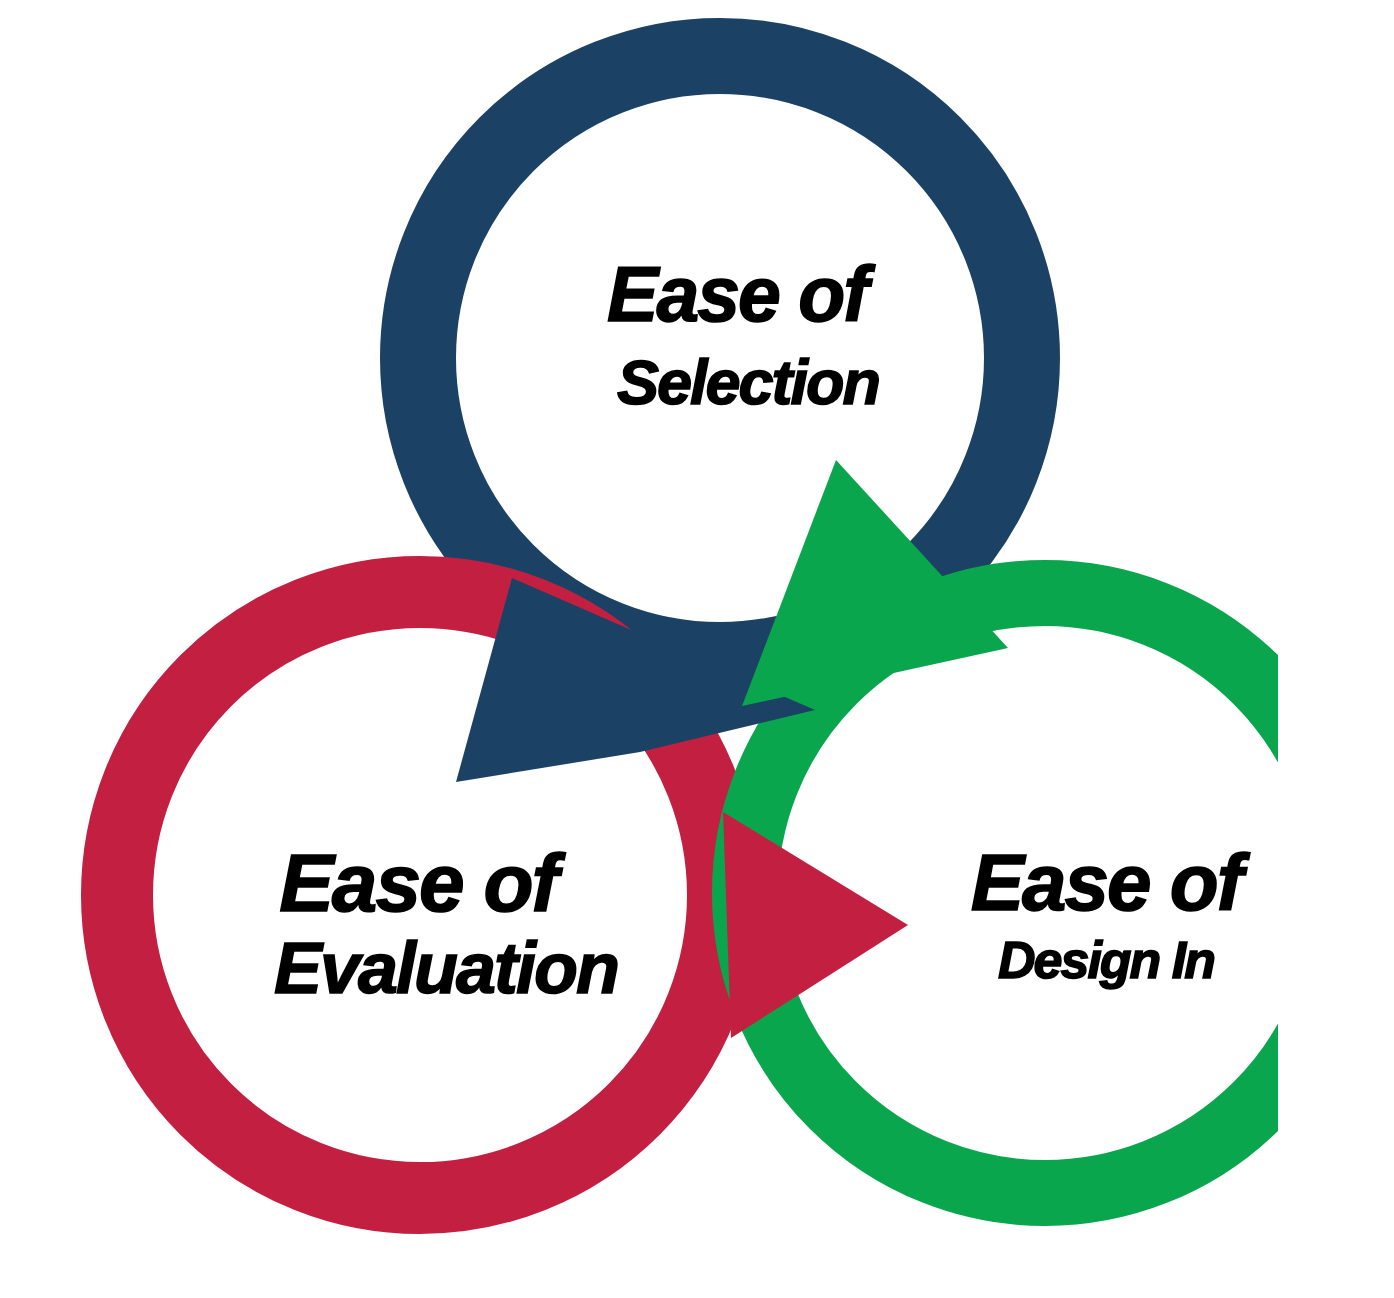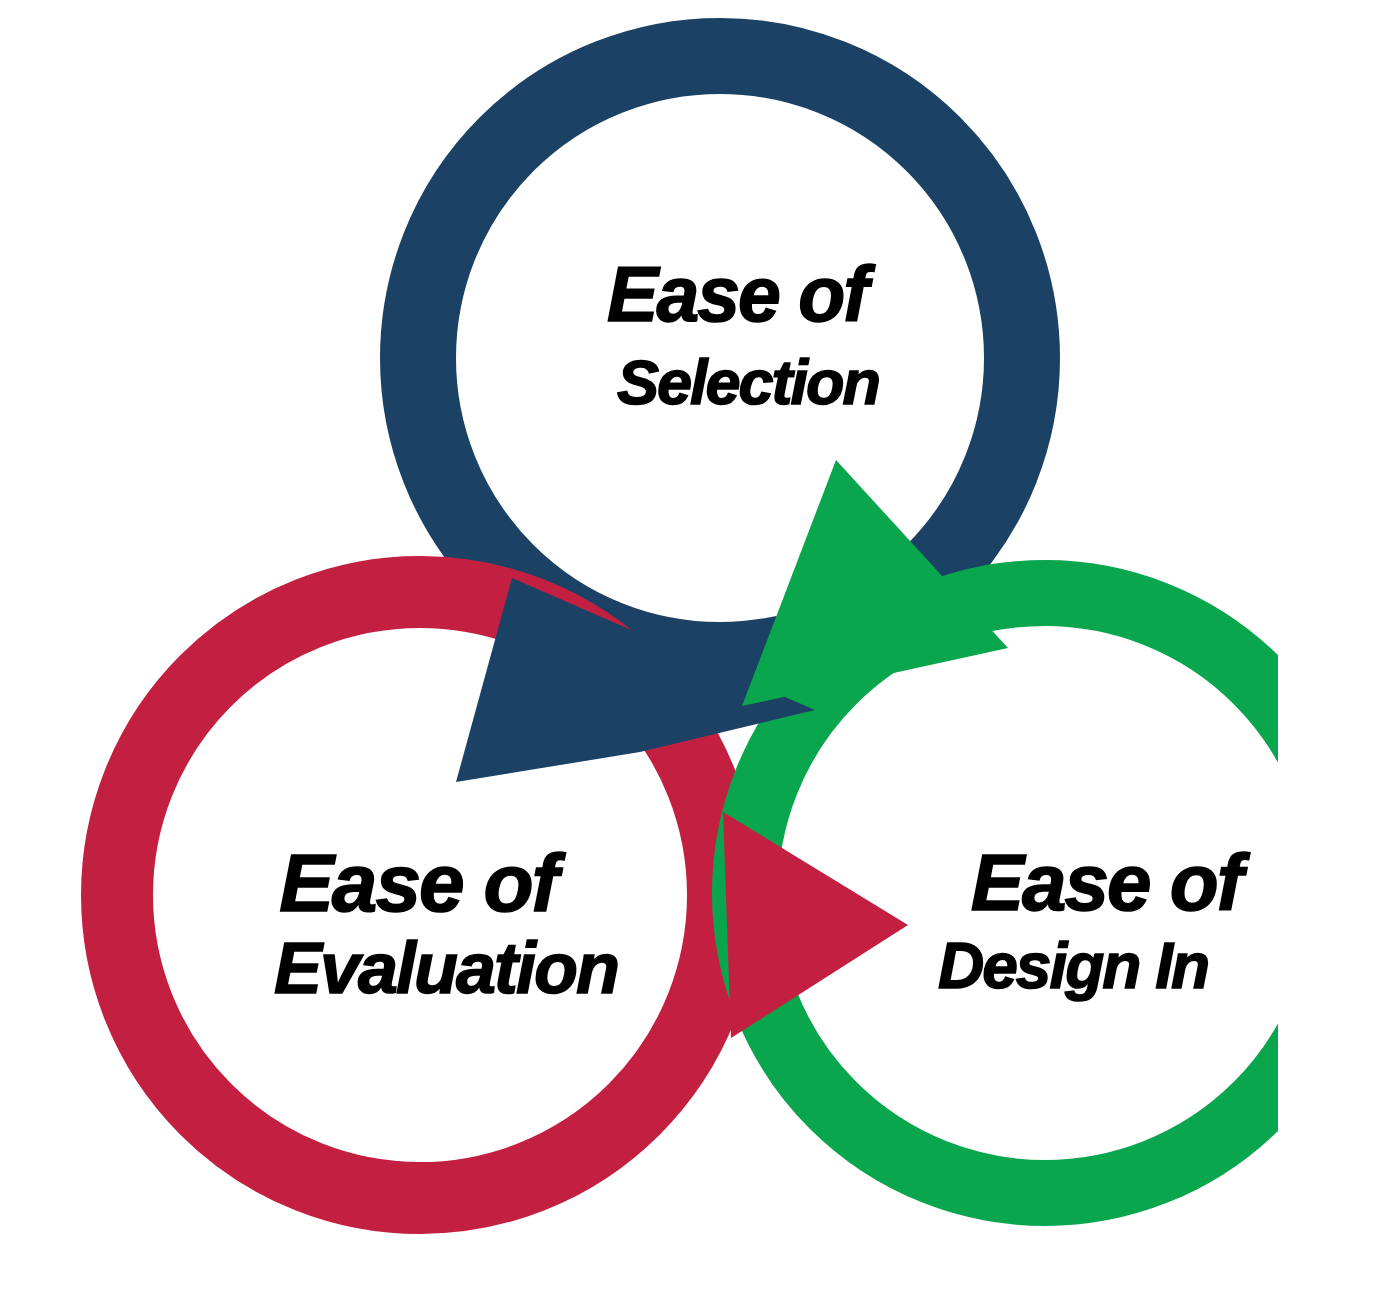--- a/index.html
+++ b/index.html
@@ -29,21 +29,21 @@
     color: #000000;
     line-height: 1;
     letter-spacing: -2px;
     -webkit-text-stroke: 1.5px #000000;
   }
   .l-blue-1  { font-size: 77px; left: 737px;  top: 256px; }
   .l-blue-2  { font-size: 63px; left: 748px;  top: 351px; }
   .l-red-1   { font-size: 82px; left: 418px;  top: 842px; }
   .l-red-2   { font-size: 72px; left: 420px;  top: 932px; margin-left: 26px; }
   .l-green-1 { font-size: 80px; left: 1106px; top: 843px; }
-  .l-green-2 { font-size: 64px; left: 1073px; top: 934px; }
+  .l-green-2 { font-size: 52px; left: 1106px; top: 934px; }
 </style>
 </head>
 <body>
 
 <div class="canvas">
 
   <svg width="1394" height="1298" viewBox="0 0 1394 1298">
 
     <circle cx="720" cy="358" r="302" fill="none" stroke-width="76" stroke="#1b4265"></circle>
 

